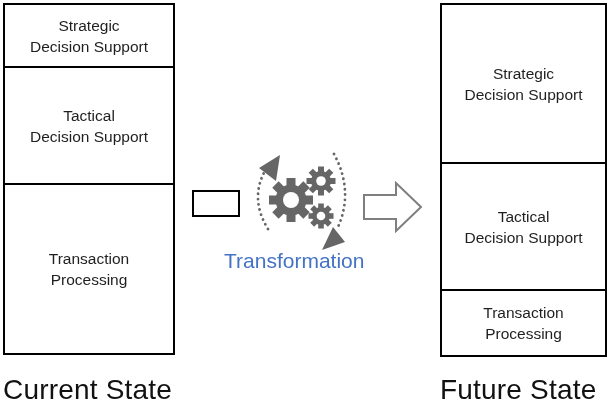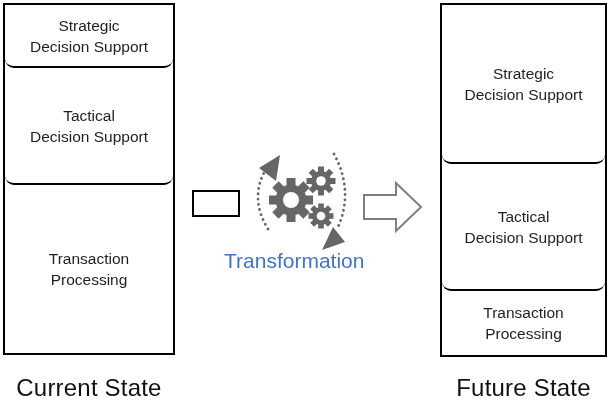--- a/index.html
+++ b/index.html
@@ -8,26 +8,26 @@
     font-family:"Liberation Sans",sans-serif;overflow:hidden;
   }
   .col{position:absolute;top:3px;border:2px solid #000;box-sizing:border-box;background:#fff;}
   .col-left{left:3px;width:172px;height:352px;}
   .col-right{left:440px;width:167px;height:354px;}
   .stack-box{
     box-sizing:border-box;display:flex;flex-direction:column;
     align-items:center;justify-content:center;text-align:center;
     font-size:15.5px;line-height:21px;color:#1f1f1f;background:#fff;
   }
-  .stack-box.mid{border-bottom:2px solid #000;border-radius:9px;}
+  .stack-box.mid{border-bottom:2px solid #000;}
   .L1{height:63px;} .L2{height:117px;} .L3{height:168px;}
   .R1{height:159px;} .R2{height:127px;} .R3{height:64px;}
   .state-label{
-    position:absolute;top:374px;text-align:center;
-    font-size:24px;color:#111;letter-spacing:.2px;
+    position:absolute;top:374px;text-align:left;
+    font-size:28px;color:#111;letter-spacing:.2px;
   }
   .state-label.left{left:3px;width:172px;}
   .state-label.right{left:440px;width:167px;}
   .small-rect{
     position:absolute;left:192px;top:190px;width:44px;height:23px;
     border:2px solid #000;background:#fff;
   }
   .gears-wrap{position:absolute;left:245px;top:143px;width:120px;height:125px;}
   .block-arrow{position:absolute;left:363px;top:181px;width:60px;height:52px;}
   .transformation-label{

